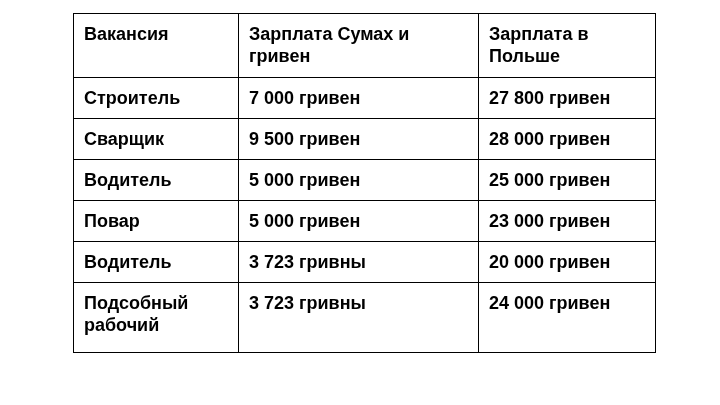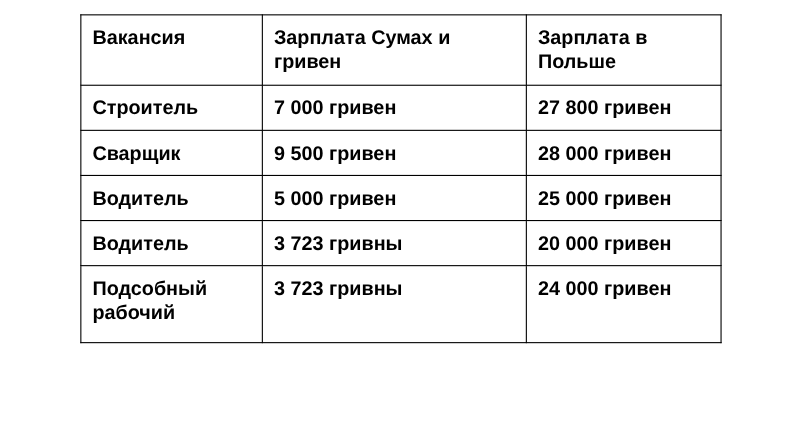--- a/index.html
+++ b/index.html
@@ -69,20 +69,25 @@
       <td>Сварщик</td>
       <td class="value-cell">9 500 гривен</td>
       <td class="value-cell">28 000 гривен</td>
     </tr>
     <tr>
       <td>Водитель</td>
       <td class="value-cell">5 000 гривен</td>
       <td class="value-cell">25 000 гривен</td>
     </tr>
     <tr>
+      <td>Повар</td>
+      <td class="value-cell">5 000 гривен</td>
+      <td class="value-cell">23 000 гривен</td>
+    </tr>
+    <tr>
       <td>Водитель</td>
       <td class="value-cell">3 723 гривны</td>
       <td class="value-cell">20 000 гривен</td>
     </tr>
     <tr class="tall">
       <td>Подсобный рабочий</td>
       <td class="value-cell">3 723 гривны</td>
       <td class="value-cell">24 000 гривен</td>
     </tr>
   </tbody>

